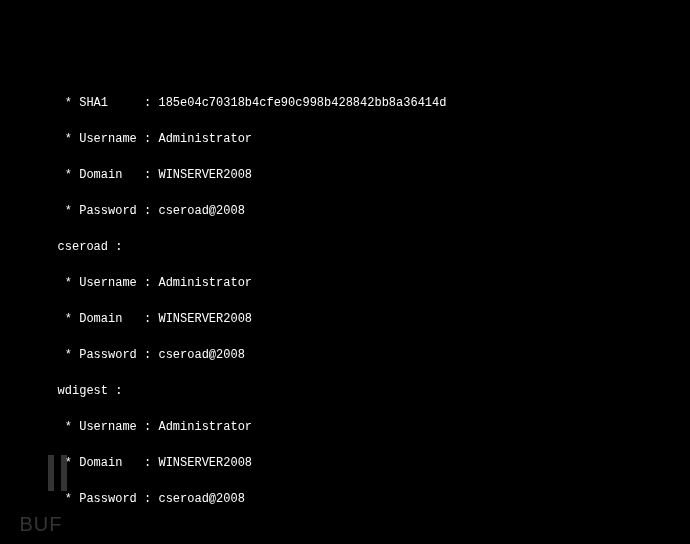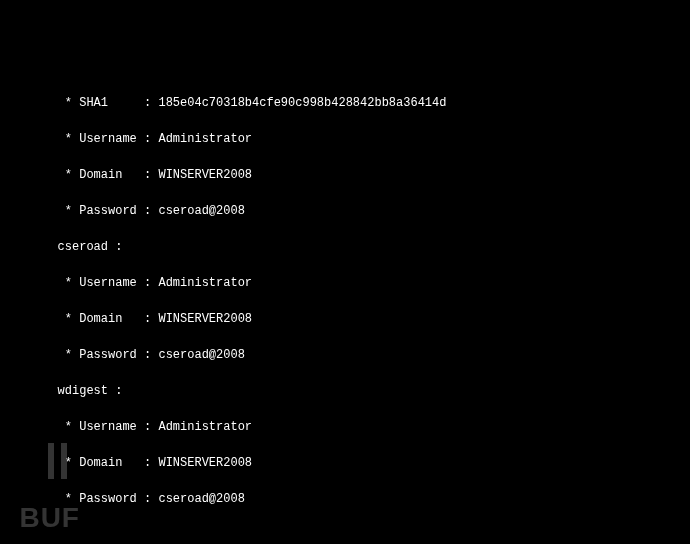--- a/index.html
+++ b/index.html
@@ -40,22 +40,22 @@
       width: 6px;
       height: 36px;
       background: rgba(150,150,150,0.35);
       margin-right: 7px;
       vertical-align: middle;
     }
     .wm-text {
       display: inline-block;
       vertical-align: middle;
       font-family: Arial, sans-serif;
-      font-size: 28px;
-      font-weight: bold;
+      font-size: 20px;
+      font-weight: normal;
       color: rgba(150,150,150,0.35);
       letter-spacing: 1px;
     }
   </style>
 </head>
 <body>
 
 
 
 <div>

